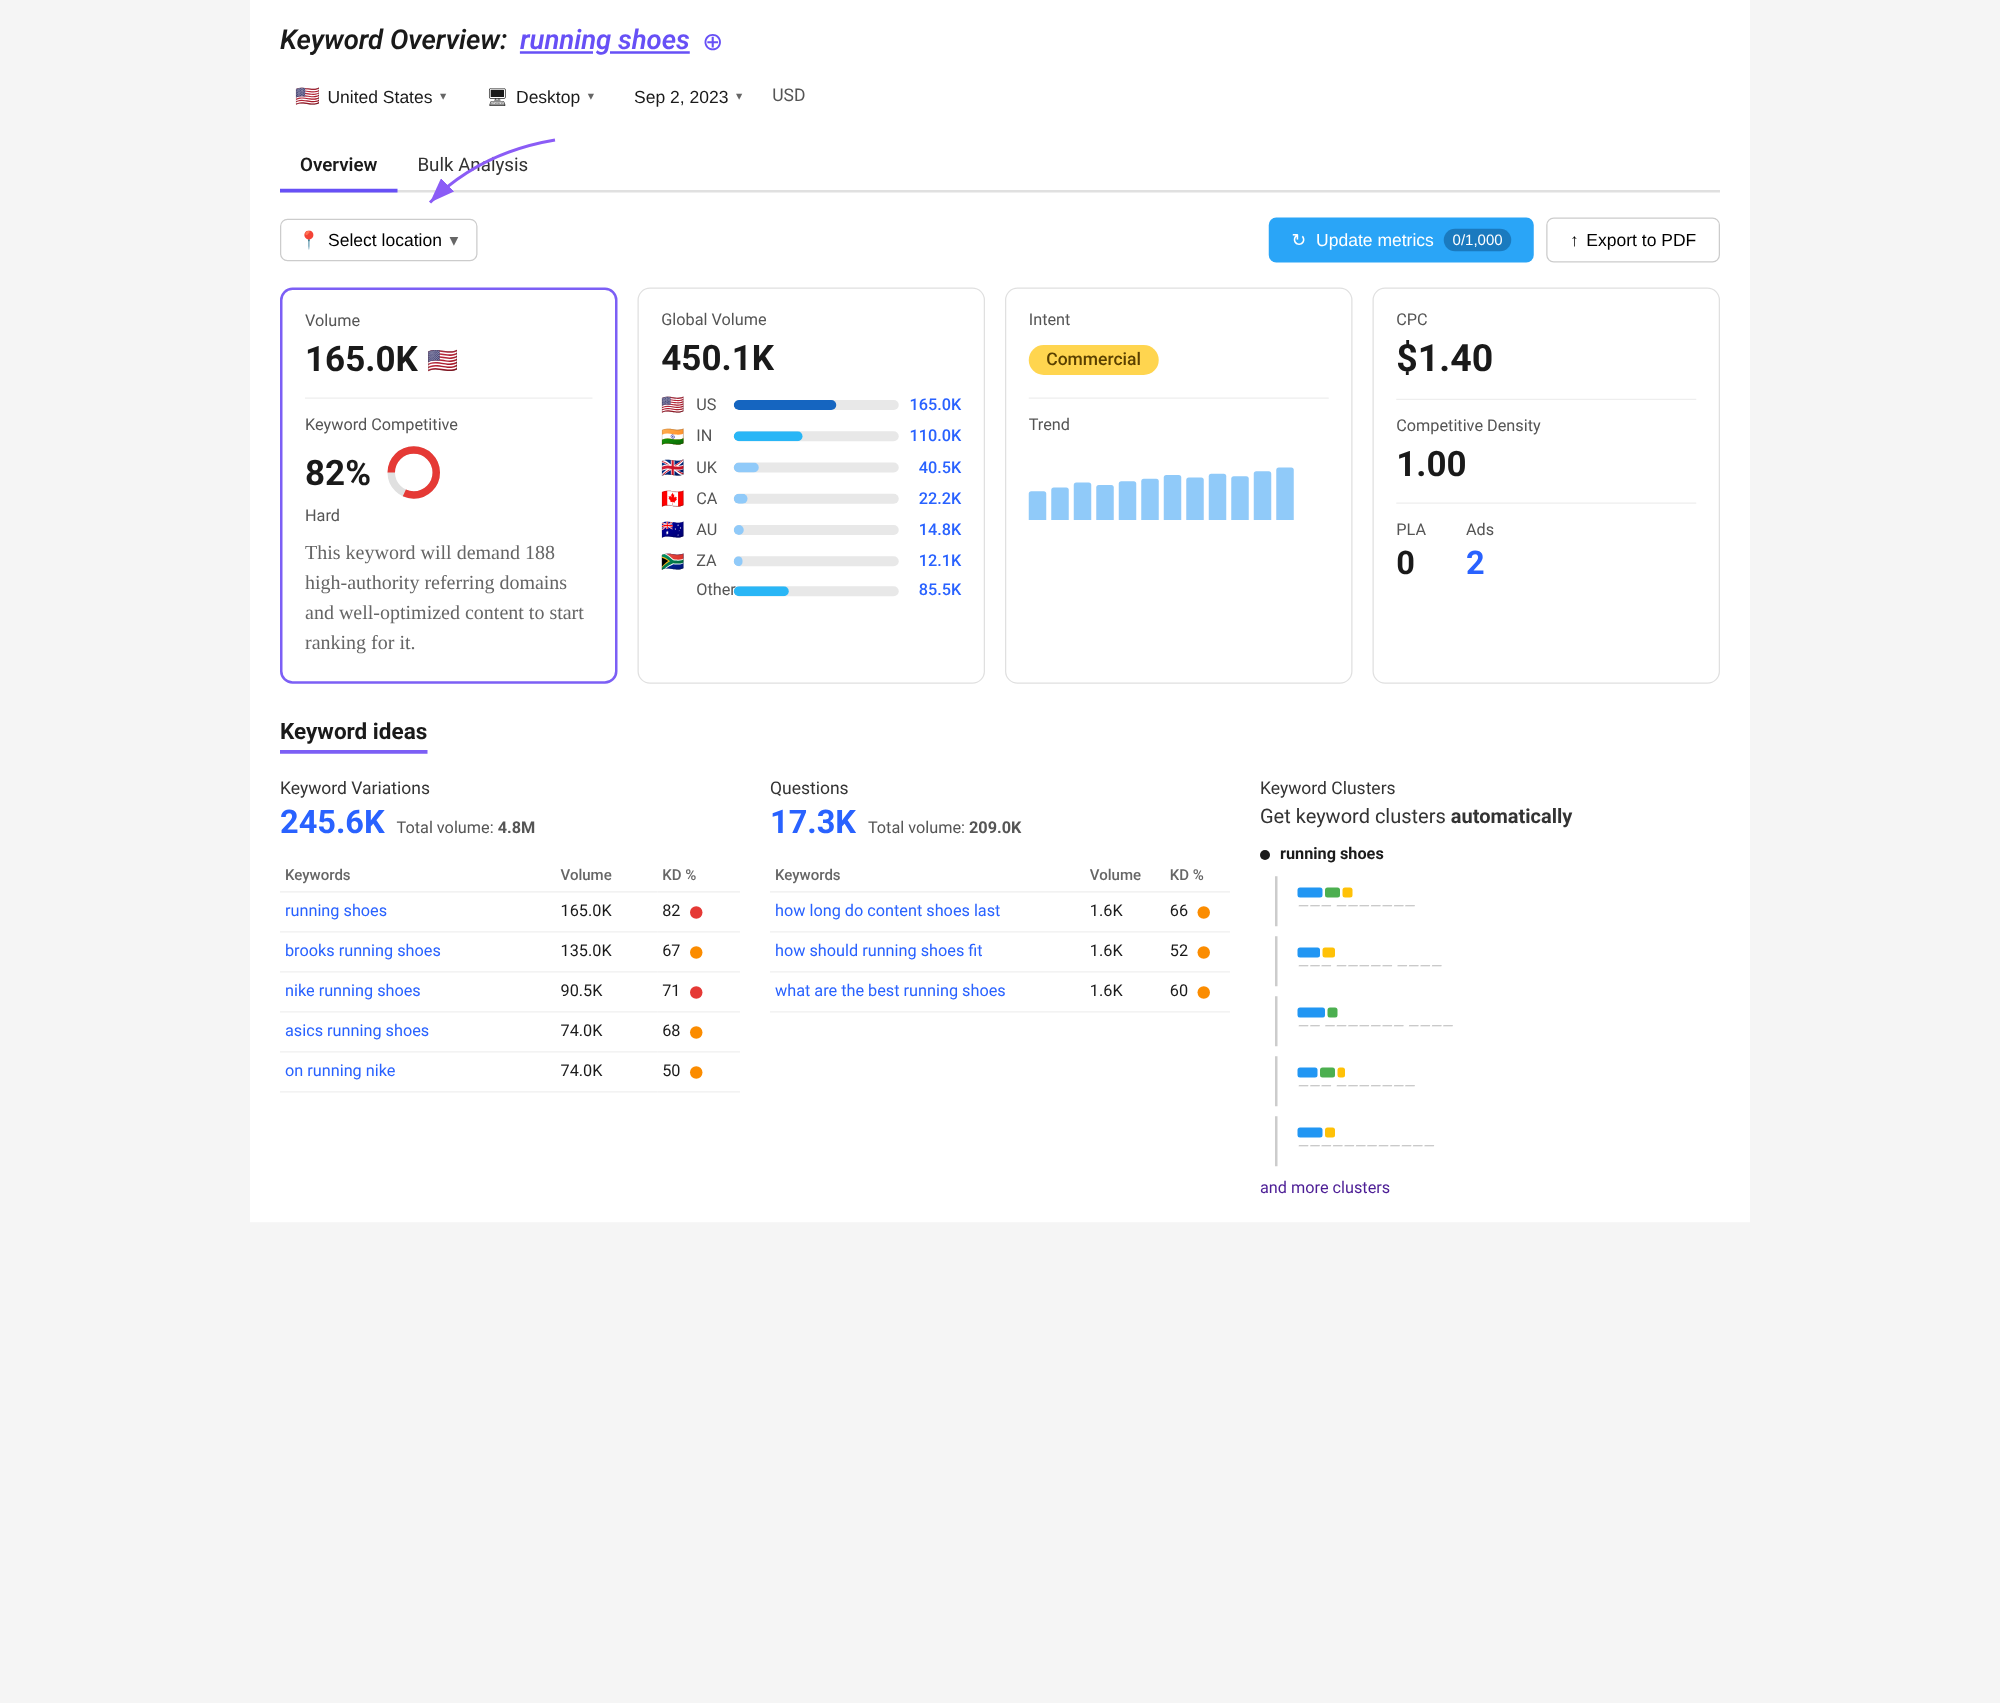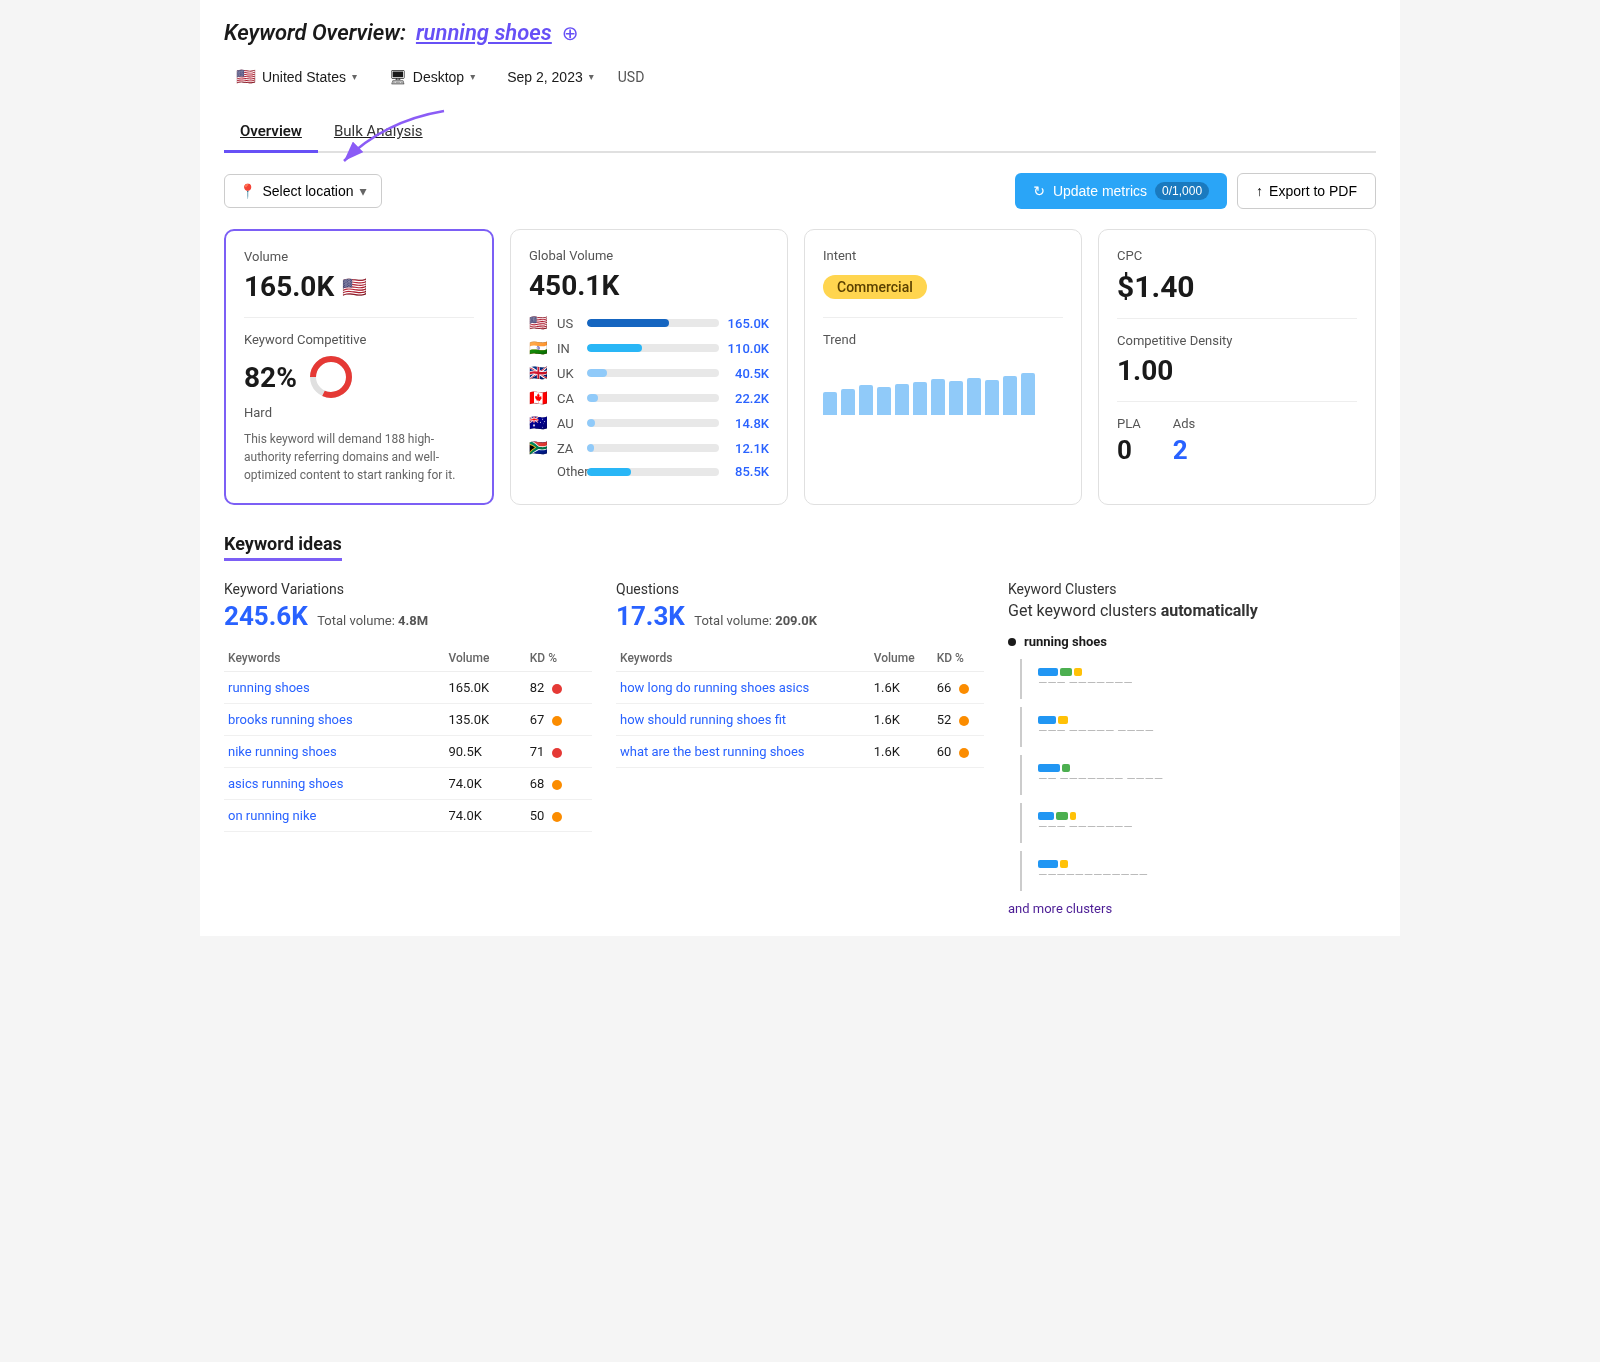--- a/index.html
+++ b/index.html
@@ -13,21 +13,21 @@
     .header-keyword { color: #6750f6; text-decoration: underline; }
     .add-icon { color: #6750f6; font-size: 20px; cursor: pointer; }
     
     
     .controls-row { display: flex; align-items: center; gap: 8px; margin-bottom: 20px; }
     .control-btn { display: flex; align-items: center; gap: 6px; padding: 6px 12px; border: none; background: transparent; cursor: pointer; font-size: 14px; color: #1a1a1a; border-radius: 6px; }
     .control-btn .flag { font-size: 16px; }
     .control-btn .chevron { color: #666; font-size: 10px; }
     
     
-    .tabs { display: flex; gap: 0; border-bottom: 2px solid #e0e0e0; margin-bottom: 20px; text-decoration: underline; }
+    .tabs { display: flex; gap: 0; border-bottom: 2px solid #e0e0e0; margin-bottom: 20px; }
     .tab { padding: 10px 16px; font-size: 15px; cursor: pointer; border-bottom: 3px solid transparent; margin-bottom: -2px; color: #333; }
     .tab.active { border-bottom-color: #6750f6; font-weight: 600; color: #1a1a1a; }
     
     
     .toolbar { display: flex; align-items: center; justify-content: space-between; margin-bottom: 20px; position: relative; }
     .location-btn { display: flex; align-items: center; gap: 6px; padding: 8px 14px; border: 1.5px solid #ccc; border-radius: 6px; background: #fff; cursor: pointer; font-size: 14px; }
     .toolbar-right { display: flex; align-items: center; gap: 10px; }
     .update-btn { display: flex; align-items: center; gap: 8px; padding: 9px 18px; background: #2aa5f7; color: #fff; border: none; border-radius: 6px; cursor: pointer; font-size: 14px; font-weight: 500; }
     .update-badge { background: #1a7abf; border-radius: 10px; padding: 2px 7px; font-size: 12px; }
     .export-btn { display: flex; align-items: center; gap: 6px; padding: 9px 18px; border: 1.5px solid #ccc; background: #fff; border-radius: 6px; cursor: pointer; font-size: 14px; }
@@ -36,21 +36,21 @@
     .cards-grid { display: grid; grid-template-columns: 270px 1fr 1fr 1fr; gap: 16px; margin-bottom: 28px; }
     
     .card { background: #fff; border-radius: 10px; border: 1.5px solid #e0e0e0; padding: 18px; }
     .card.highlighted { border: 2px solid #7c5ff5; }
     .card-label { font-size: 13px; color: #555; margin-bottom: 6px; }
     .card-value { font-size: 28px; font-weight: 700; color: #1a1a1a; display: flex; align-items: center; gap: 8px; }
     .card-divider { border: none; border-top: 1px solid #eee; margin: 14px 0; }
     .card-sub-label { font-size: 13px; color: #555; margin-bottom: 6px; }
     .card-sub-value { font-size: 28px; font-weight: 700; color: #1a1a1a; display: flex; align-items: center; gap: 10px; }
     .difficulty-badge { font-size: 13px; color: #555; font-weight: 400; margin-top: 4px; }
-    .card-description { font-size: 12px; color: #666; margin-top: 10px; line-height: 1.5; }
+    .card-description { font-size: 16px; color: #666; margin-top: 10px; line-height: 1.5; font-family: Liberation Serif, serif; }
     
     
     .donut-wrapper { position: relative; width: 48px; height: 48px; }
     .donut-wrapper svg { transform: rotate(-90deg); }
     
     
     .gv-rows { margin-top: 12px; }
     .gv-row { display: flex; align-items: center; gap: 8px; margin-bottom: 7px; font-size: 13px; }
     .gv-flag { font-size: 15px; width: 20px; }
     .gv-code { color: #555; width: 22px; }
@@ -358,21 +358,21 @@
         <table class="kw-table">
           <thead>
             <tr>
               <th>Keywords</th>
               <th>Volume</th>
               <th>KD %</th>
             </tr>
           </thead>
           <tbody>
             <tr>
-              <td><a class="kw-link">how long do running shoes asics</a></td>
+              <td><a class="kw-link">how long do content shoes last</a></td>
               <td>1.6K</td>
               <td>66 <span class="kd-dot dot-orange"></span></td>
             </tr>
             <tr>
               <td><a class="kw-link">how should running shoes fit</a></td>
               <td>1.6K</td>
               <td>52 <span class="kd-dot dot-orange"></span></td>
             </tr>
             <tr>
               <td><a class="kw-link">what are the best running shoes</a></td>

